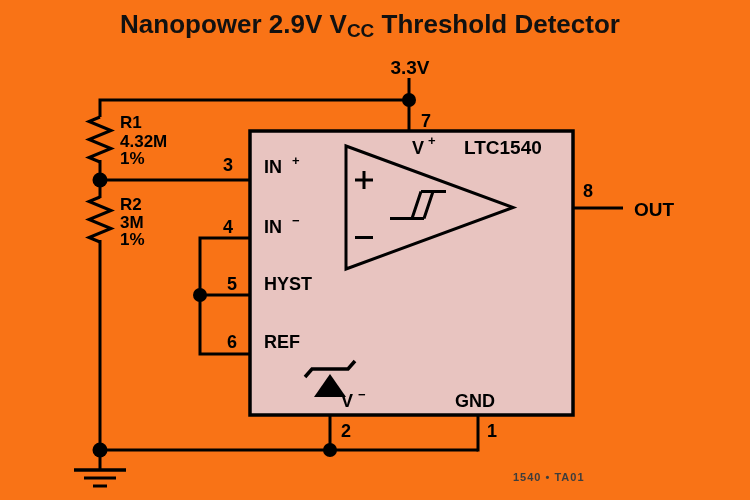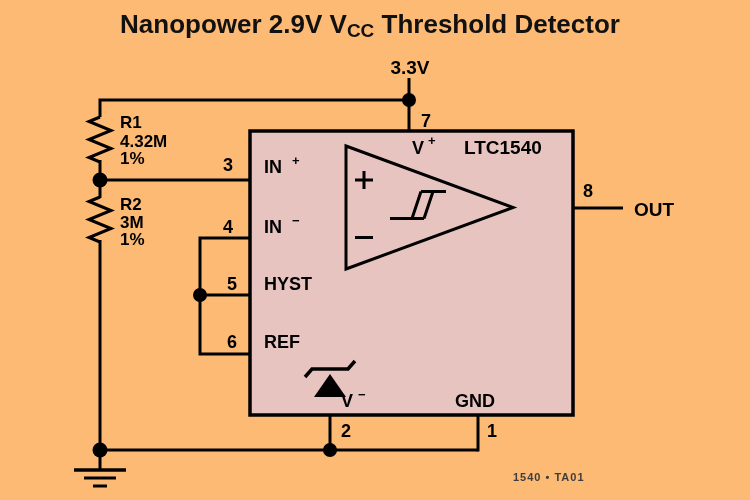--- a/index.html
+++ b/index.html
@@ -1,20 +1,20 @@
 <!DOCTYPE html>
 <html><head>
 <meta charset="utf-8">
 <style>
   html, body { margin: 0; padding: 0; background: #ffffff; }
   .stage {
     position: relative;
     width: 750px;
     height: 500px;
-    background: #fdba74;
+    background: #f97316;
     overflow: hidden;
     font-family: "Liberation Sans", sans-serif;
   }
   .title {
     position: absolute;
     top: 9px;
     left: 0;
     width: 740px;
     text-align: center;
     font-size: 26px;

